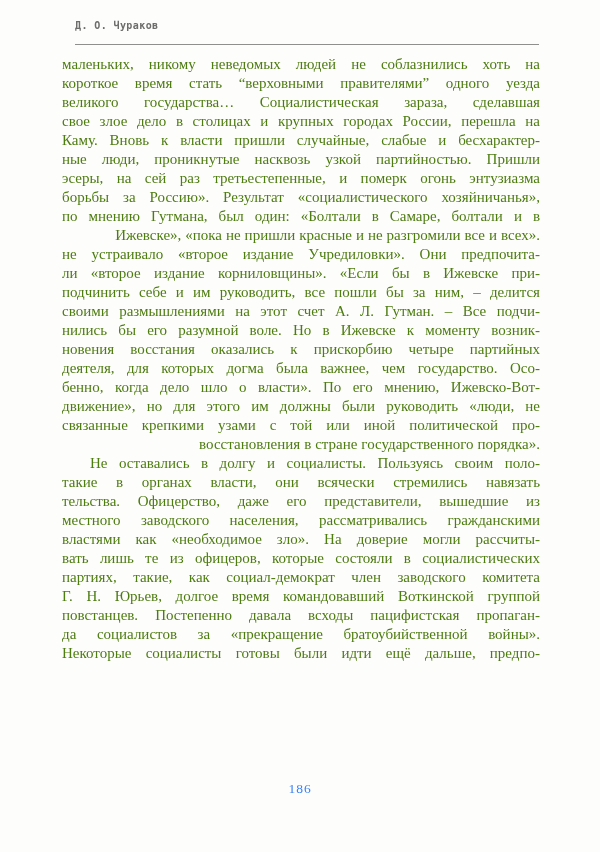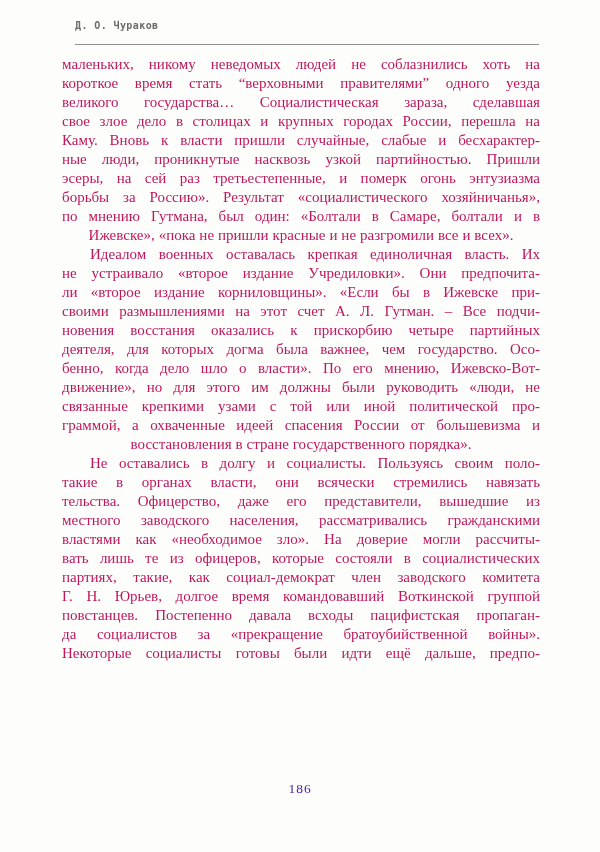--- a/index.html
+++ b/index.html
@@ -43,48 +43,48 @@
     width: 464px;
     height: 0;
     border-top: 1px solid #8f8f8d;
   }
   
   .text-block {
     position: absolute;
     left: 62px;
     top: 55px;
     width: 478px;
-    color: #be185d;
+    color: #4d7c0f;
     font-size: 15px;
   }
   .line {
     height: 19px;
     line-height: 19px;
     white-space: normal;
     overflow: hidden;
-    text-align: center;
+    text-align: right;
     word-spacing: 0.2px;
   }
   .line.j {
     text-align: justify;
     text-align-last: justify;
     -moz-text-align-last: justify;
   }
   .line.ind {
     text-indent: 28px;
   }
   
   .folio {
     position: absolute;
     left: 0;
     top: 781px;
     width: 600px;
     text-align: center;
     font-size: 13.5px;
-    color: #4c1d95;
+    color: #3b82f6;
     letter-spacing: 1px;
   }
 </style>
 </head>
 <body>
 
 <div class="page">
 
   <div class="running-header">
     <span class="author">Д. О. Чураков</span>
@@ -96,30 +96,30 @@
       <div class="line j">маленьких, никому неведомых людей не соблазнились хоть на</div>
       <div class="line j">короткое время стать “верховными правителями” одного уезда</div>
       <div class="line j">великого государства… Социалистическая зараза, сделавшая</div>
       <div class="line j">свое злое дело в столицах и крупных городах России, перешла на</div>
       <div class="line j">Каму. Вновь к власти пришли случайные, слабые и бесхарактер-</div>
       <div class="line j">ные люди, проникнутые насквозь узкой партийностью. Пришли</div>
       <div class="line j">эсеры, на сей раз третьестепенные, и померк огонь энтузиазма</div>
       <div class="line j">борьбы за Россию». Результат «социалистического хозяйничанья»,</div>
       <div class="line j">по мнению Гутмана, был один: «Болтали в Самаре, болтали и в</div>
       <div class="line">Ижевске», «пока не пришли красные и не разгромили все и всех».</div>
-      <div class="line j ind">Идеалом военных оставалась крепкая единоличная власть. Их</div>
       <div class="line j">не устраивало «второе издание Учредиловки». Они предпочита-</div>
       <div class="line j">ли «второе издание корниловщины». «Если бы в Ижевске при-</div>
+      <div class="line j">подчинить себе и им руководить, все пошли бы за ним, – делится</div>
       <div class="line j">своими размышлениями на этот счет А. Л. Гутман. – Все подчи-</div>
+      <div class="line j">нились бы его разумной воле. Но в Ижевске к моменту возник-</div>
       <div class="line j">новения восстания оказались к прискорбию четыре партийных</div>
       <div class="line j">деятеля, для которых догма была важнее, чем государство. Осо-</div>
       <div class="line j">бенно, когда дело шло о власти». По его мнению, Ижевско-Вот-</div>
       <div class="line j">движение», но для этого им должны были руководить «люди, не</div>
       <div class="line j">связанные крепкими узами с той или иной политической про-</div>
-      <div class="line j">граммой, а охваченные идеей спасения России от большевизма и</div>
       <div class="line">восстановления в стране государственного порядка».</div>
       <div class="line j ind">Не оставались в долгу и социалисты. Пользуясь своим поло-</div>
       <div class="line j">такие в органах власти, они всячески стремились навязать</div>
       <div class="line j">тельства. Офицерство, даже его представители, вышедшие из</div>
       <div class="line j">местного заводского населения, рассматривались гражданскими</div>
       <div class="line j">властями как «необходимое зло». На доверие могли рассчиты-</div>
       <div class="line j">вать лишь те из офицеров, которые состояли в социалистических</div>
       <div class="line j">партиях, такие, как социал-демократ член заводского комитета</div>
       <div class="line j">Г. Н. Юрьев, долгое время командовавший Воткинской группой</div>
       <div class="line j">повстанцев. Постепенно давала всходы пацифистская пропаган-</div>

